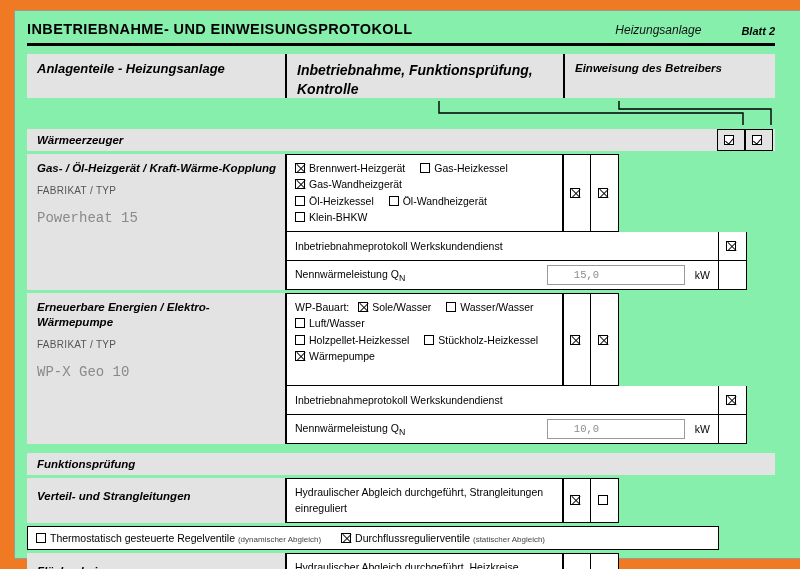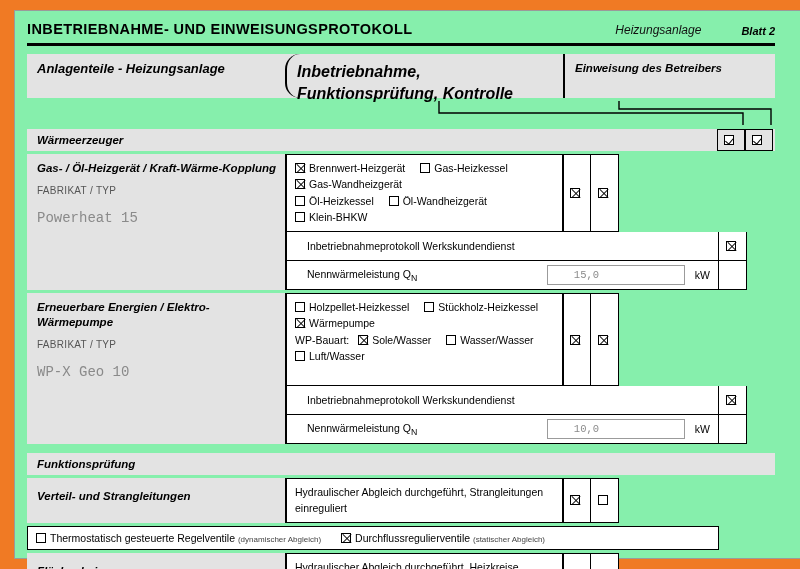--- a/index.html
+++ b/index.html
@@ -48,21 +48,21 @@
   }
   .colhead .c1{
     width:258px;box-sizing:border-box;
     padding:7px 0 0 10px;
     font-size:13px;font-weight:bold;font-style:italic;
   }
   .colhead .c2{
     width:278px;box-sizing:border-box;
     padding:7px 8px 0 10px;
     border-left:2px solid #000;
-    font-size:16px;font-weight:bold;font-style:italic;line-height:1.35;border-radius:15px;
+    font-size:14px;font-weight:bold;font-style:italic;line-height:1.35;
   }
   .colhead .c3{
     flex:1;box-sizing:border-box;
     padding:7px 8px 0 10px;
     border-left:2px solid #000;
     font-size:11.5px;font-weight:bold;font-style:italic;line-height:1.35;
   }
 
   
   .brackets{height:26px;position:relative;}
@@ -149,21 +149,21 @@
   
   .subwrap{display:flex;flex-direction:column;flex:1;}
   .subrow{
     display:flex;
     border:1px solid #000;border-left:2px solid #000;border-top:none;
     min-height:28px;
     align-items:center;
     font-size:10.5px;
     background:#fff;
   }
-  .subrow .txt{padding-left:20px;flex:1;}
+  .subrow .txt{padding-left:8px;flex:1;}
   .valuebox{
     width:138px;height:20px;margin-right:10px;
     border:1px solid #9b9b9b;
     display:flex;align-items:center;
     box-sizing:border-box;
   }
   .valuebox .val{
     font-family:"Liberation Mono", monospace;
     font-size:10.5px;color:#8a8a8a;
     margin-left:26px;
@@ -273,29 +273,29 @@
     </div>
 
     <div class="row">
       <div class="lcell">
         <div>Erneuerbare Energien / Elektro-Wärmepumpe</div>
         <div class="fab">FABRIKAT / TYP</div>
         <div class="typed">WP-X Geo 10</div>
       </div>
       <div class="rcell" style="flex:0 0 278px;">
         <div>
-          <span class="opt"><span class="chk"></span><span>Holzpellet-Heizkessel</span></span>
-          <span class="opt"><span class="chk"></span><span>Stückholz-Heizkessel</span></span>
-          <span class="opt"><span class="chk x"></span><span>Wärmepumpe</span></span>
-        </div>
-        <div>
           <span class="opt" style="margin-right:6px;">WP-Bauart:</span>
           <span class="opt"><span class="chk x"></span><span>Sole/Wasser</span></span>
           <span class="opt"><span class="chk"></span><span>Wasser/Wasser</span></span>
           <span class="opt"><span class="chk"></span><span>Luft/Wasser</span></span>
+        </div>
+        <div>
+          <span class="opt"><span class="chk"></span><span>Holzpellet-Heizkessel</span></span>
+          <span class="opt"><span class="chk"></span><span>Stückholz-Heizkessel</span></span>
+          <span class="opt"><span class="chk x"></span><span>Wärmepumpe</span></span>
         </div>
       </div>
       <div class="cbbox sep">
           <span class="chk x"></span>
         </div>
       <div class="cbbox">
           <span class="chk x"></span>
         </div>
     </div>
 

